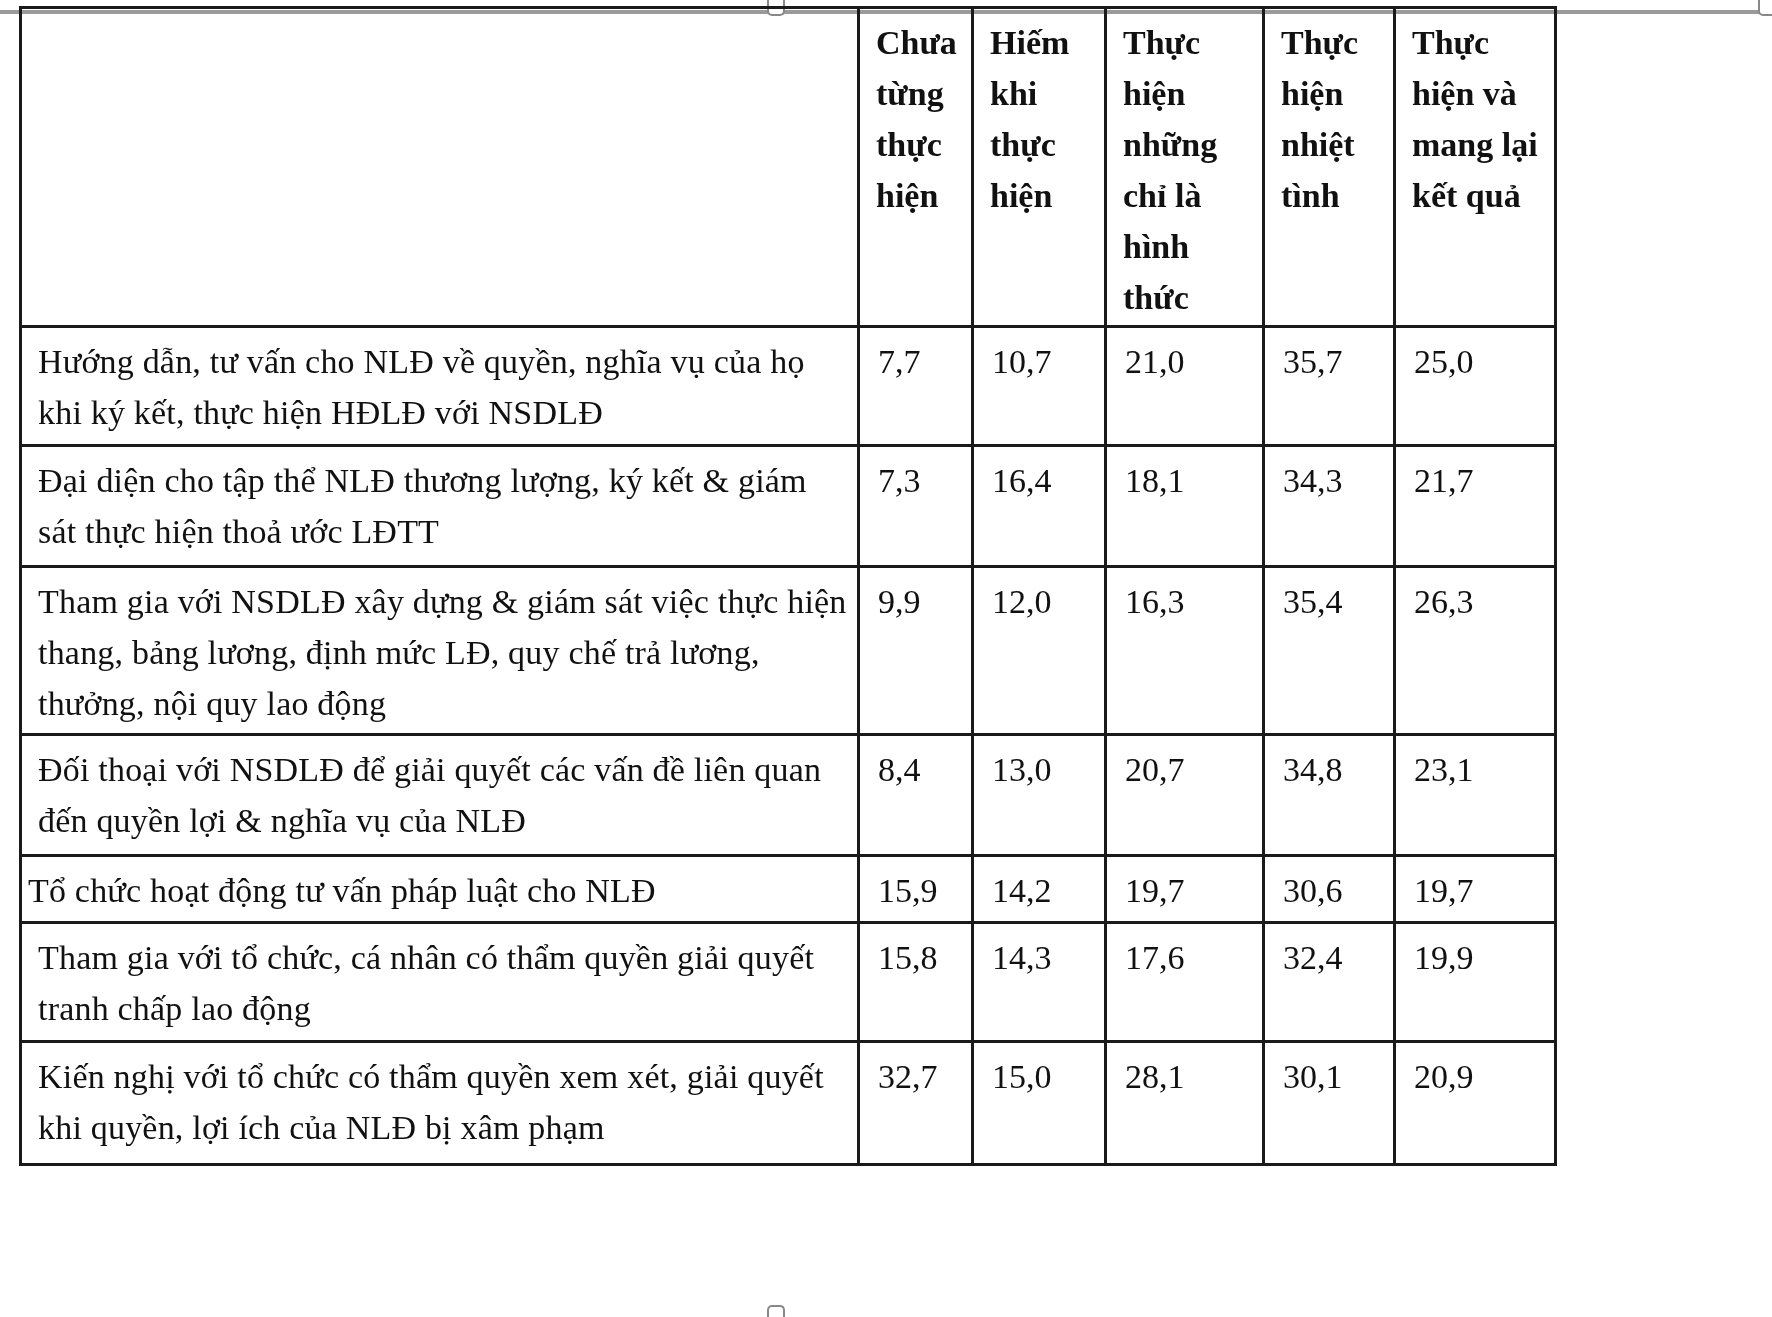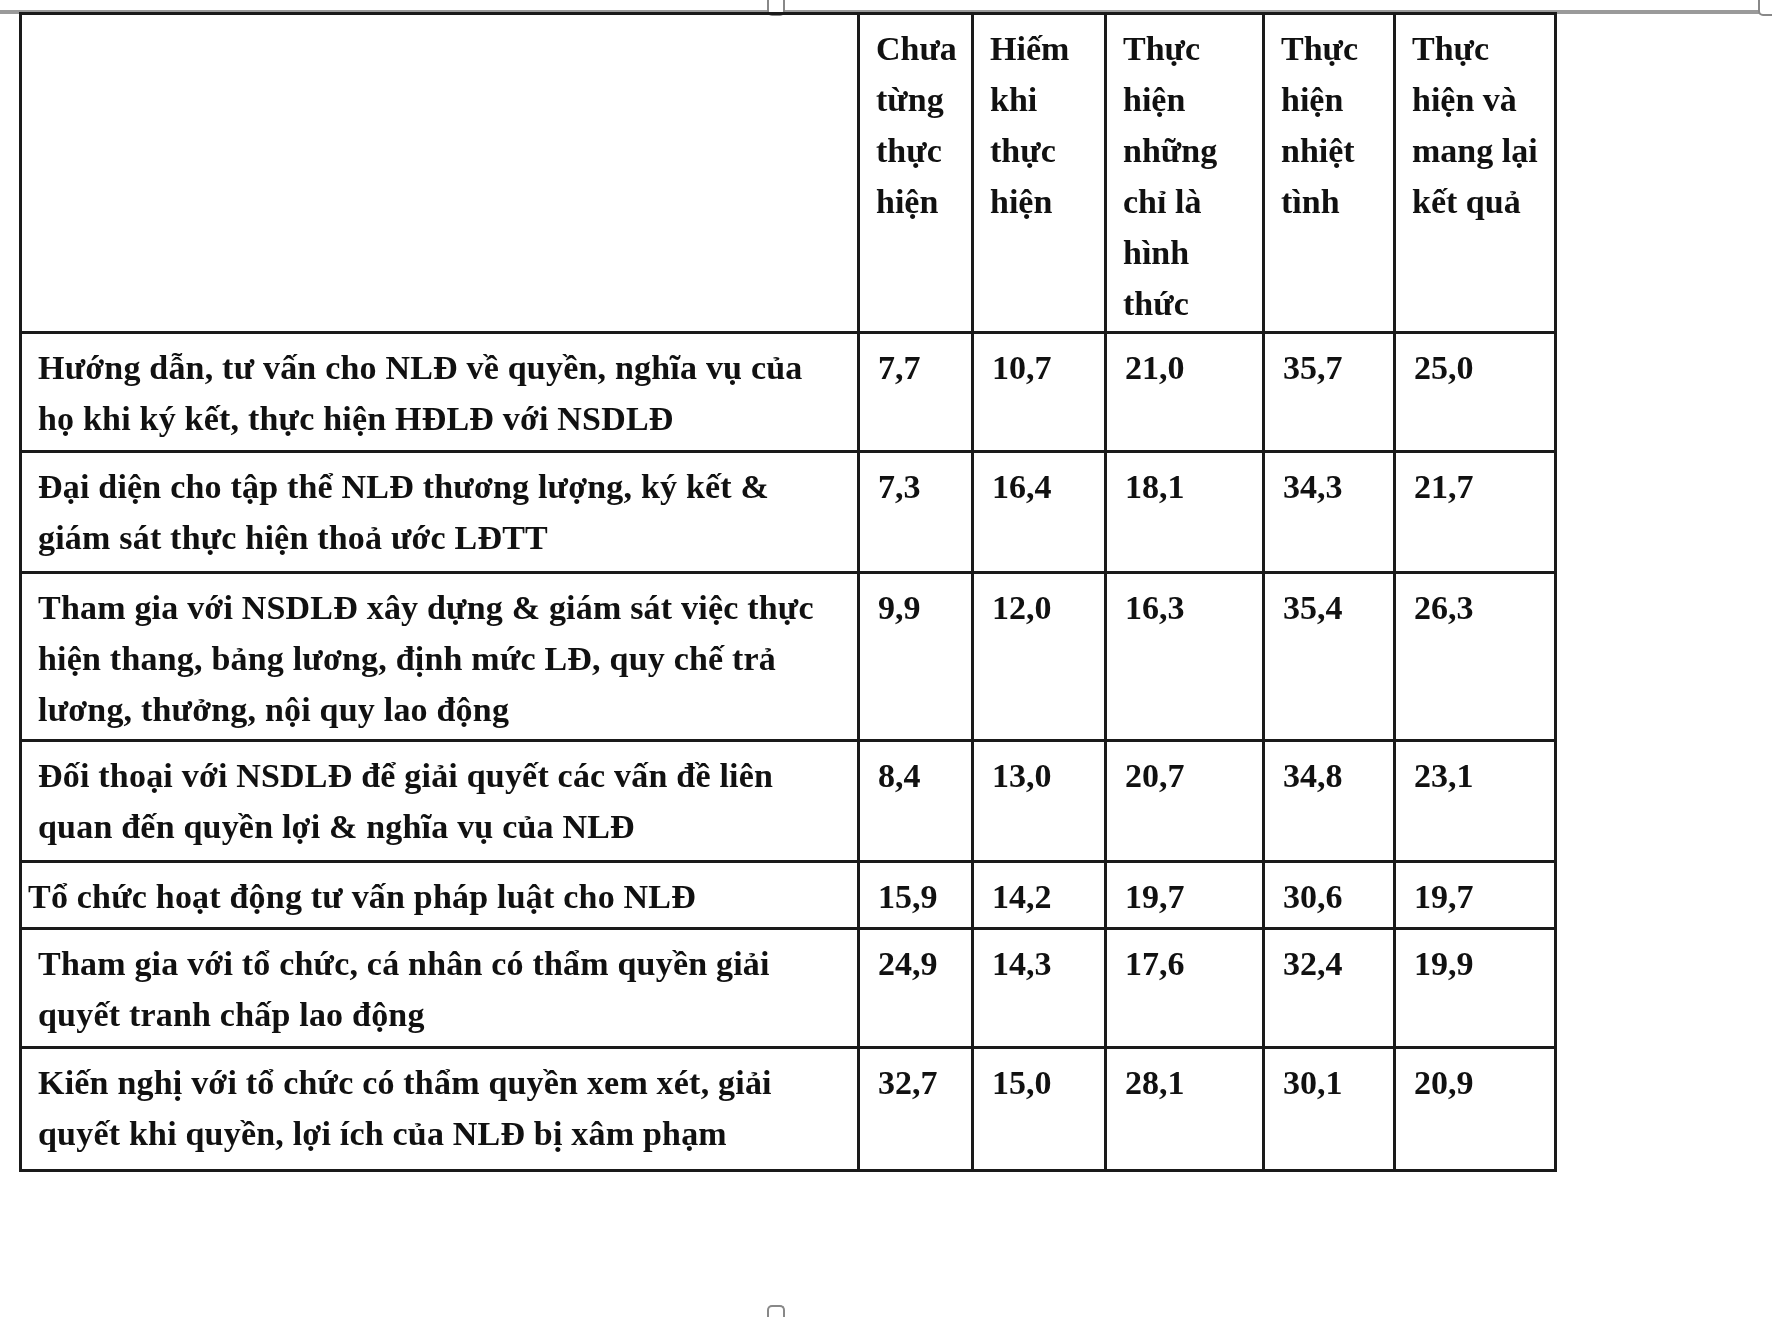--- a/index.html
+++ b/index.html
@@ -1,22 +1,22 @@
 <!DOCTYPE html>
 <html><head>
 <meta charset="utf-8">
 <style>
   html, body { margin:0; padding:0; background:#ffffff; }
   body { width:1772px; height:1317px; position:relative; overflow:hidden;
          font-family:"Liberation Serif","DejaVu Serif",serif; color:#111; }
   .ruler { position:absolute; left:0; top:0; width:1772px; height:10px; border-bottom:4px solid #9a9a9a; }
   .ruler-handle { position:absolute; top:-4px; width:14px; height:18px; border:2px solid #888; border-top:none; border-radius:0 0 5px 5px; background:#fff; }
   .bottom-handle { position:absolute; width:14px; height:10px; border:2px solid #888; border-bottom:none; border-radius:5px 5px 0 0; background:#fff; }
-  table { position:absolute; left:19px; top:12px; border-collapse:collapse; table-layout:fixed; width:1535px; }
-  td, th { border:3px solid #1a1a1a; vertical-align:top; padding:8px 10px 0 14px; font-weight:bold;
+  table { position:absolute; left:19px; top:6px; border-collapse:collapse; table-layout:fixed; width:1535px; }
+  td, th { border:3px solid #1a1a1a; vertical-align:top; padding:8px 10px 0 14px; font-weight:normal;
            font-size:34px; line-height:51px; text-align:left; }
   th { font-weight:bold; padding-left:16px; }
   tr.head th { height:308px; }
   td.label { padding-left:16px; letter-spacing:0.2px; }
   td.num { padding-left:18px; }
   tr.r1 td{height:108px;} tr.r2 td{height:110px;} tr.r3 td{height:157px;}
   tr.r4 td{height:110px;} tr.r5 td{height:56px;} tr.r6 td{height:108px;} tr.r7 td{height:112px;}
 </style>
 </head>
 <body>
@@ -79,21 +79,21 @@
   <tr class="r5">
     <td class="label" style="padding-left:6px">Tổ chức hoạt động tư vấn pháp luật cho NLĐ</td>
     <td class="num">15,9</td>
     <td class="num">14,2</td>
     <td class="num">19,7</td>
     <td class="num">30,6</td>
     <td class="num">19,7</td>
   </tr>
   <tr class="r6">
     <td class="label" style="">Tham gia với tổ chức, cá nhân có thẩm quyền giải quyết tranh chấp lao động</td>
-    <td class="num">24,9</td>
+    <td class="num">15,8</td>
     <td class="num">14,3</td>
     <td class="num">17,6</td>
     <td class="num">32,4</td>
     <td class="num">19,9</td>
   </tr>
   <tr class="r7">
     <td class="label">Kiến nghị với tổ chức có thẩm quyền xem xét, giải quyết khi quyền, lợi ích của NLĐ bị xâm phạm</td>
     <td class="num">32,7</td>
     <td class="num">15,0</td>
     <td class="num">28,1</td>

